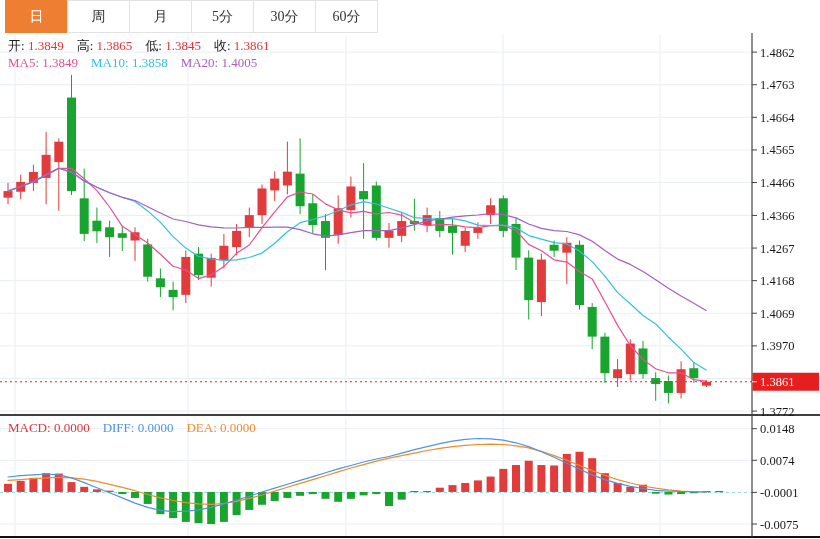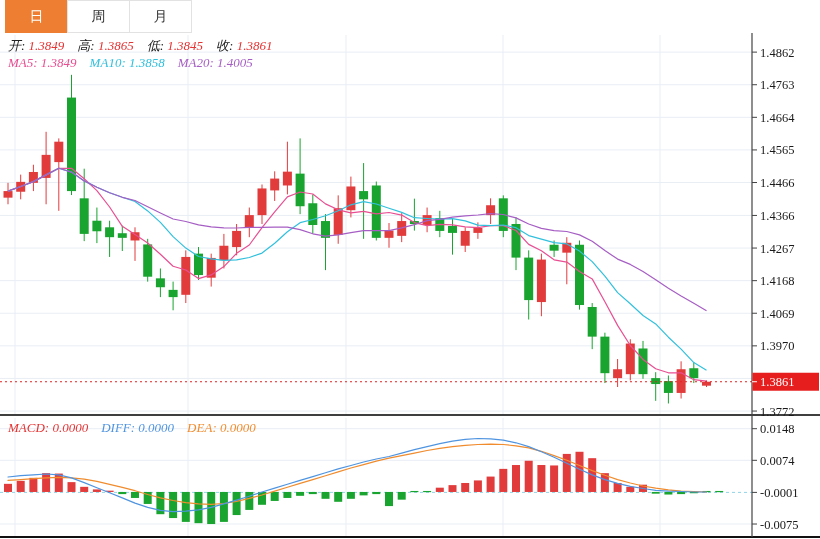--- a/index.html
+++ b/index.html
@@ -5,21 +5,21 @@
   html,body{margin:0;padding:0;background:#fff;}
   .app{position:relative;width:820px;height:539px;background:#fff;overflow:hidden;
        font-family:"Liberation Serif","DejaVu Serif",serif;}
   #chart-svg{position:absolute;top:0;left:0;}
   .tabbar{position:absolute;top:0;left:0;width:820px;height:33px;background:#fff;
           display:flex;padding-left:6px;box-sizing:border-box;z-index:5;}
   .tab{width:63px;box-sizing:border-box;border:1px solid #e2e2e2;margin-left:-1px;
        text-align:center;line-height:31px;font-size:14px;color:#333;cursor:pointer;background:#fff;}
   .tab.active{background:#ee7e32;border-color:#ee7e32;color:#fff;}
   .legend{position:absolute;left:8px;font-size:13px;white-space:nowrap;z-index:4;letter-spacing:0;}
-  .legend .li{margin-right:13px;font-style:italic;}
+  .legend .li{margin-right:13px;}
 </style>
 </head>
 <body>
 
 <div class="app">
   <svg id="chart-svg" width="820" height="539">
       <rect x="0" y="0" width="820" height="539" fill="#ffffff"></rect>
       <g>
         <line x1="0" y1="52.12305025996562" x2="752" y2="52.12305025996562" stroke="#e9eef5" stroke-width="1"></line>
         <line x1="0" y1="84.72270363951503" x2="752" y2="84.72270363951503" stroke="#e9eef5" stroke-width="1"></line>
@@ -265,17 +265,20 @@
         <text x="760" y="528.5289855072464" font-size="12.5" fill="#1a1a1a" font-family="&quot;Liberation Serif&quot;,&quot;DejaVu Serif&quot;,serif">-0.0075</text>
         <rect x="752.5" y="372.74176776429744" width="66.5" height="18" fill="#e61e1e"></rect>
         <line x1="752" y1="381.74176776429744" x2="757" y2="381.74176776429744" stroke="#ffffff" stroke-width="1"></line>
         <text x="760" y="386.24176776429744" font-size="12.5" fill="#ffffff" font-family="&quot;Liberation Serif&quot;,&quot;DejaVu Serif&quot;,serif">1.3861</text>
       </g>
     </svg>
   <div class="tabbar" id="tabbar">
       <div class="tab active">日</div>
       <div class="tab">周</div>
       <div class="tab">月</div>
+      <div class="tab">5分</div>
+      <div class="tab">30分</div>
+      <div class="tab">60分</div>
     </div>
   <div class="legend" id="legend-ohlc" style="top:37px;"><span class="li"><span style="color: rgb(34, 34, 34);">开:</span> <span style="color: rgb(228, 52, 52);">1.3849</span></span><span class="li"><span style="color: rgb(34, 34, 34);">高:</span> <span style="color: rgb(228, 52, 52);">1.3865</span></span><span class="li"><span style="color: rgb(34, 34, 34);">低:</span> <span style="color: rgb(228, 52, 52);">1.3845</span></span><span class="li"><span style="color: rgb(34, 34, 34);">收:</span> <span style="color: rgb(228, 52, 52);">1.3861</span></span></div>
   <div class="legend" id="legend-ma" style="top:55px;"><span class="li"><span style="color: rgb(232, 79, 146);">MA5:</span> <span style="color: rgb(232, 79, 146);">1.3849</span></span><span class="li"><span style="color: rgb(49, 192, 221);">MA10:</span> <span style="color: rgb(49, 192, 221);">1.3858</span></span><span class="li"><span style="color: rgb(166, 94, 196);">MA20:</span> <span style="color: rgb(166, 94, 196);">1.4005</span></span></div>
   <div class="legend" id="legend-macd" style="top:420px;"><span class="li"><span style="color: rgb(228, 52, 52);">MACD:</span> <span style="color: rgb(228, 52, 52);">0.0000</span></span><span class="li"><span style="color: rgb(79, 148, 224);">DIFF:</span> <span style="color: rgb(79, 148, 224);">0.0000</span></span><span class="li"><span style="color: rgb(240, 140, 46);">DEA:</span> <span style="color: rgb(240, 140, 46);">0.0000</span></span></div>
 </div>
 
 </body></html>

